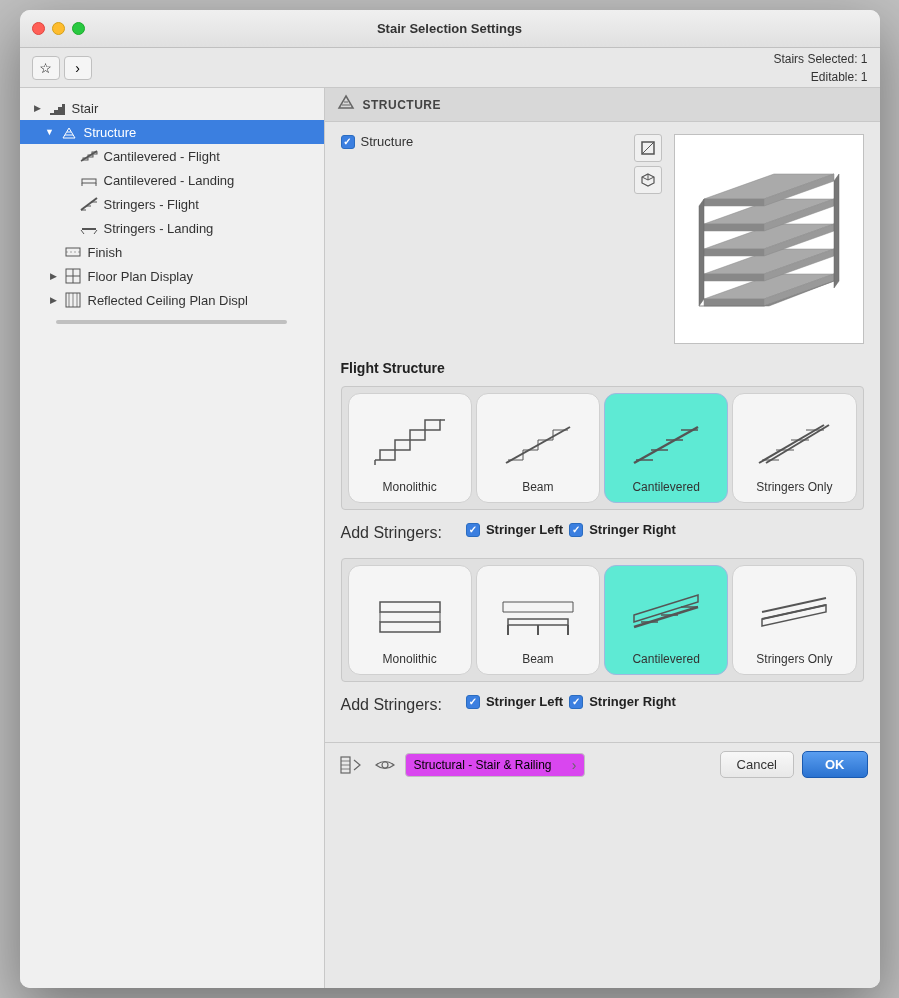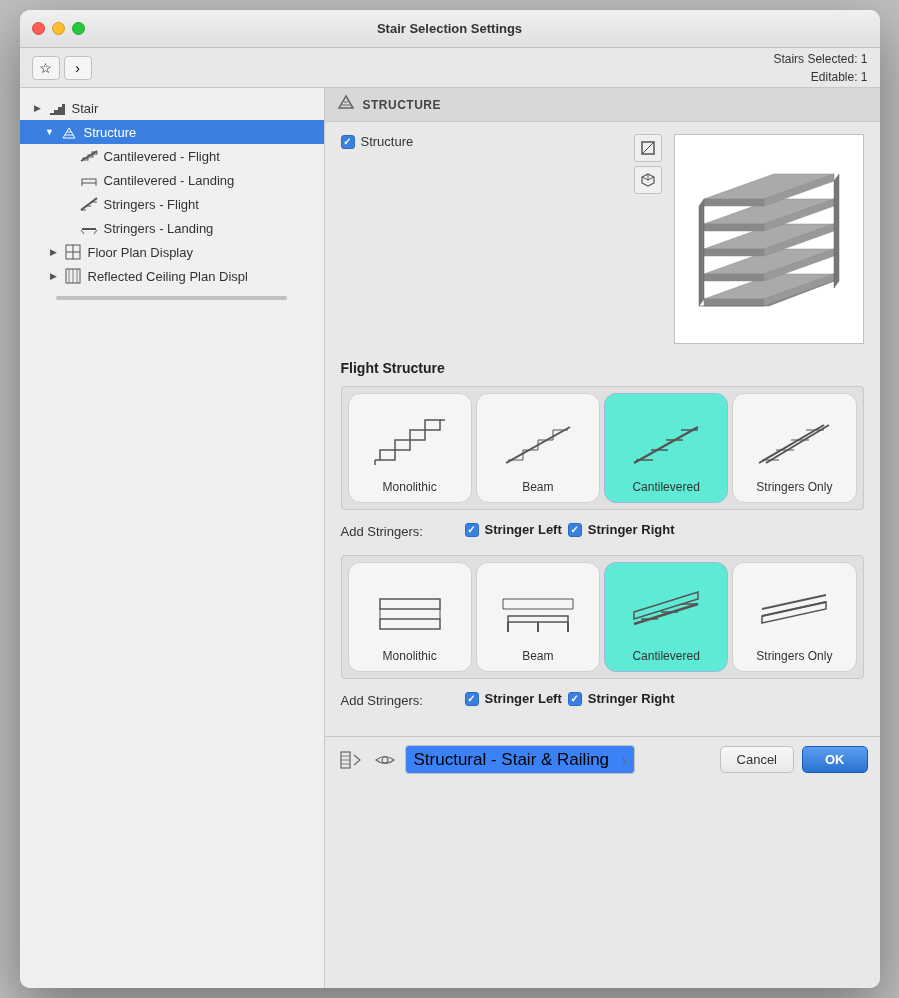--- a/index.html
+++ b/index.html
@@ -243,21 +243,21 @@
       justify-content: center;
     }
     .stringers-row {
       display: flex;
       align-items: flex-start;
       gap: 24px;
       margin-bottom: 16px;
       margin-top: 4px;
     }
     .stringers-label {
-      font-size: 13px;
+      font-size: 16px;
       color: #333;
       min-width: 100px;
       padding-top: 2px;
     }
     .stringers-checks {
       display: flex;
       flex-direction: row;
       gap: 6px;
     }
     .bottom-bar {
@@ -267,25 +267,25 @@
       display: flex;
       align-items: center;
       gap: 8px;
     }
     .bottom-bar-left {
       display: flex;
       align-items: center;
       gap: 8px;
     }
     .view-select {
-      background: #3b82f6;
+      background: #d946ef;
       border: 1px solid #c0c0c0;
       border-radius: 4px;
       padding: 4px 24px 4px 8px;
-      font-size: 17px;
+      font-size: 12px;
       appearance: none;
       cursor: pointer;
       position: relative;
       min-width: 180px;
     }
     .select-wrapper {
       position: relative;
       display: inline-flex;
       align-items: center;
     }
@@ -417,20 +417,30 @@
         <span class="sidebar-icon">
           <svg width="18" height="14" viewBox="0 0 18 14">
             <rect x="2" y="7" width="14" height="2" fill="#555"></rect>
             <line x1="1" y1="9" x2="4" y2="13" stroke="#555" stroke-width="1"></line>
             <line x1="17" y1="9" x2="14" y2="13" stroke="#555" stroke-width="1"></line>
           </svg>
         </span>
         <span>Stringers - Landing</span>
       </div>
 
+      <div class="sidebar-item indent-1">
+        <span class="arrow" style="width:12px;"></span>
+        <span class="sidebar-icon">
+          <svg width="16" height="16" viewBox="0 0 16 16">
+            <rect x="1" y="4" width="14" height="8" fill="none" stroke="#555" stroke-width="1"></rect>
+            <line x1="1" y1="8" x2="15" y2="8" stroke="#555" stroke-width="0.5" stroke-dasharray="2,2"></line>
+          </svg>
+        </span>
+        <span>Finish</span>
+      </div>
 
       <div class="sidebar-item indent-1">
         <span class="arrow" style="color:#555;font-size:9px;">▶</span>
         <span class="sidebar-icon">
           <svg width="16" height="16" viewBox="0 0 16 16">
             <rect x="1" y="1" width="14" height="14" fill="none" stroke="#555" stroke-width="1"></rect>
             <line x1="1" y1="8" x2="15" y2="8" stroke="#555" stroke-width="1"></line>
             <line x1="8" y1="1" x2="8" y2="15" stroke="#555" stroke-width="1"></line>
           </svg>
         </span>

